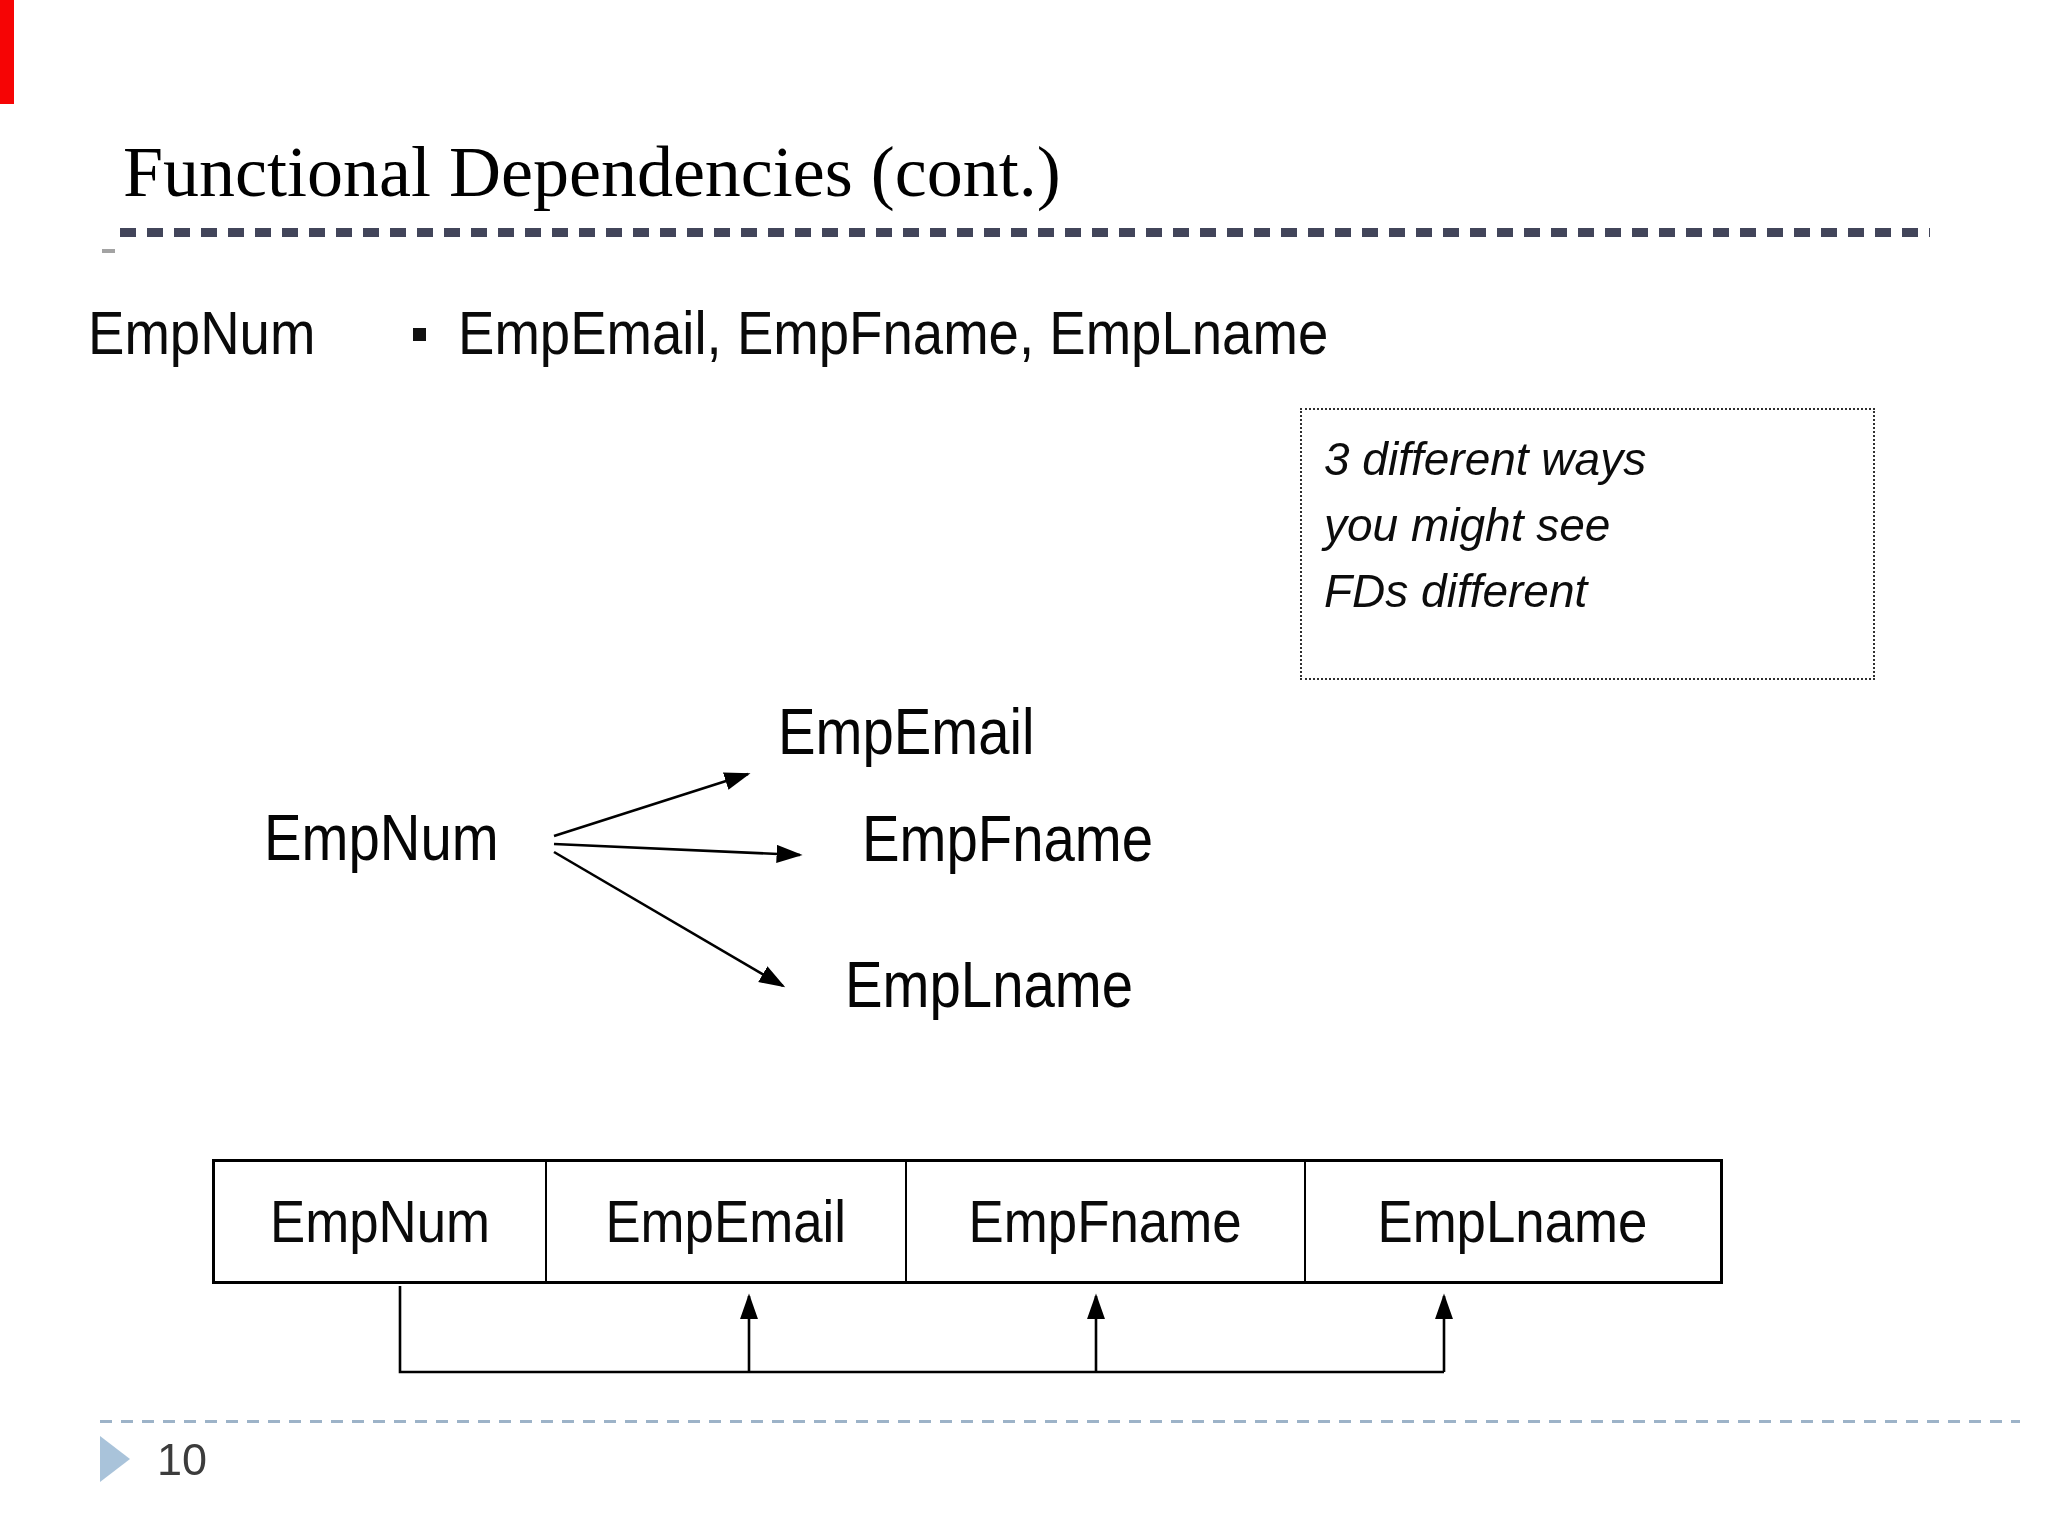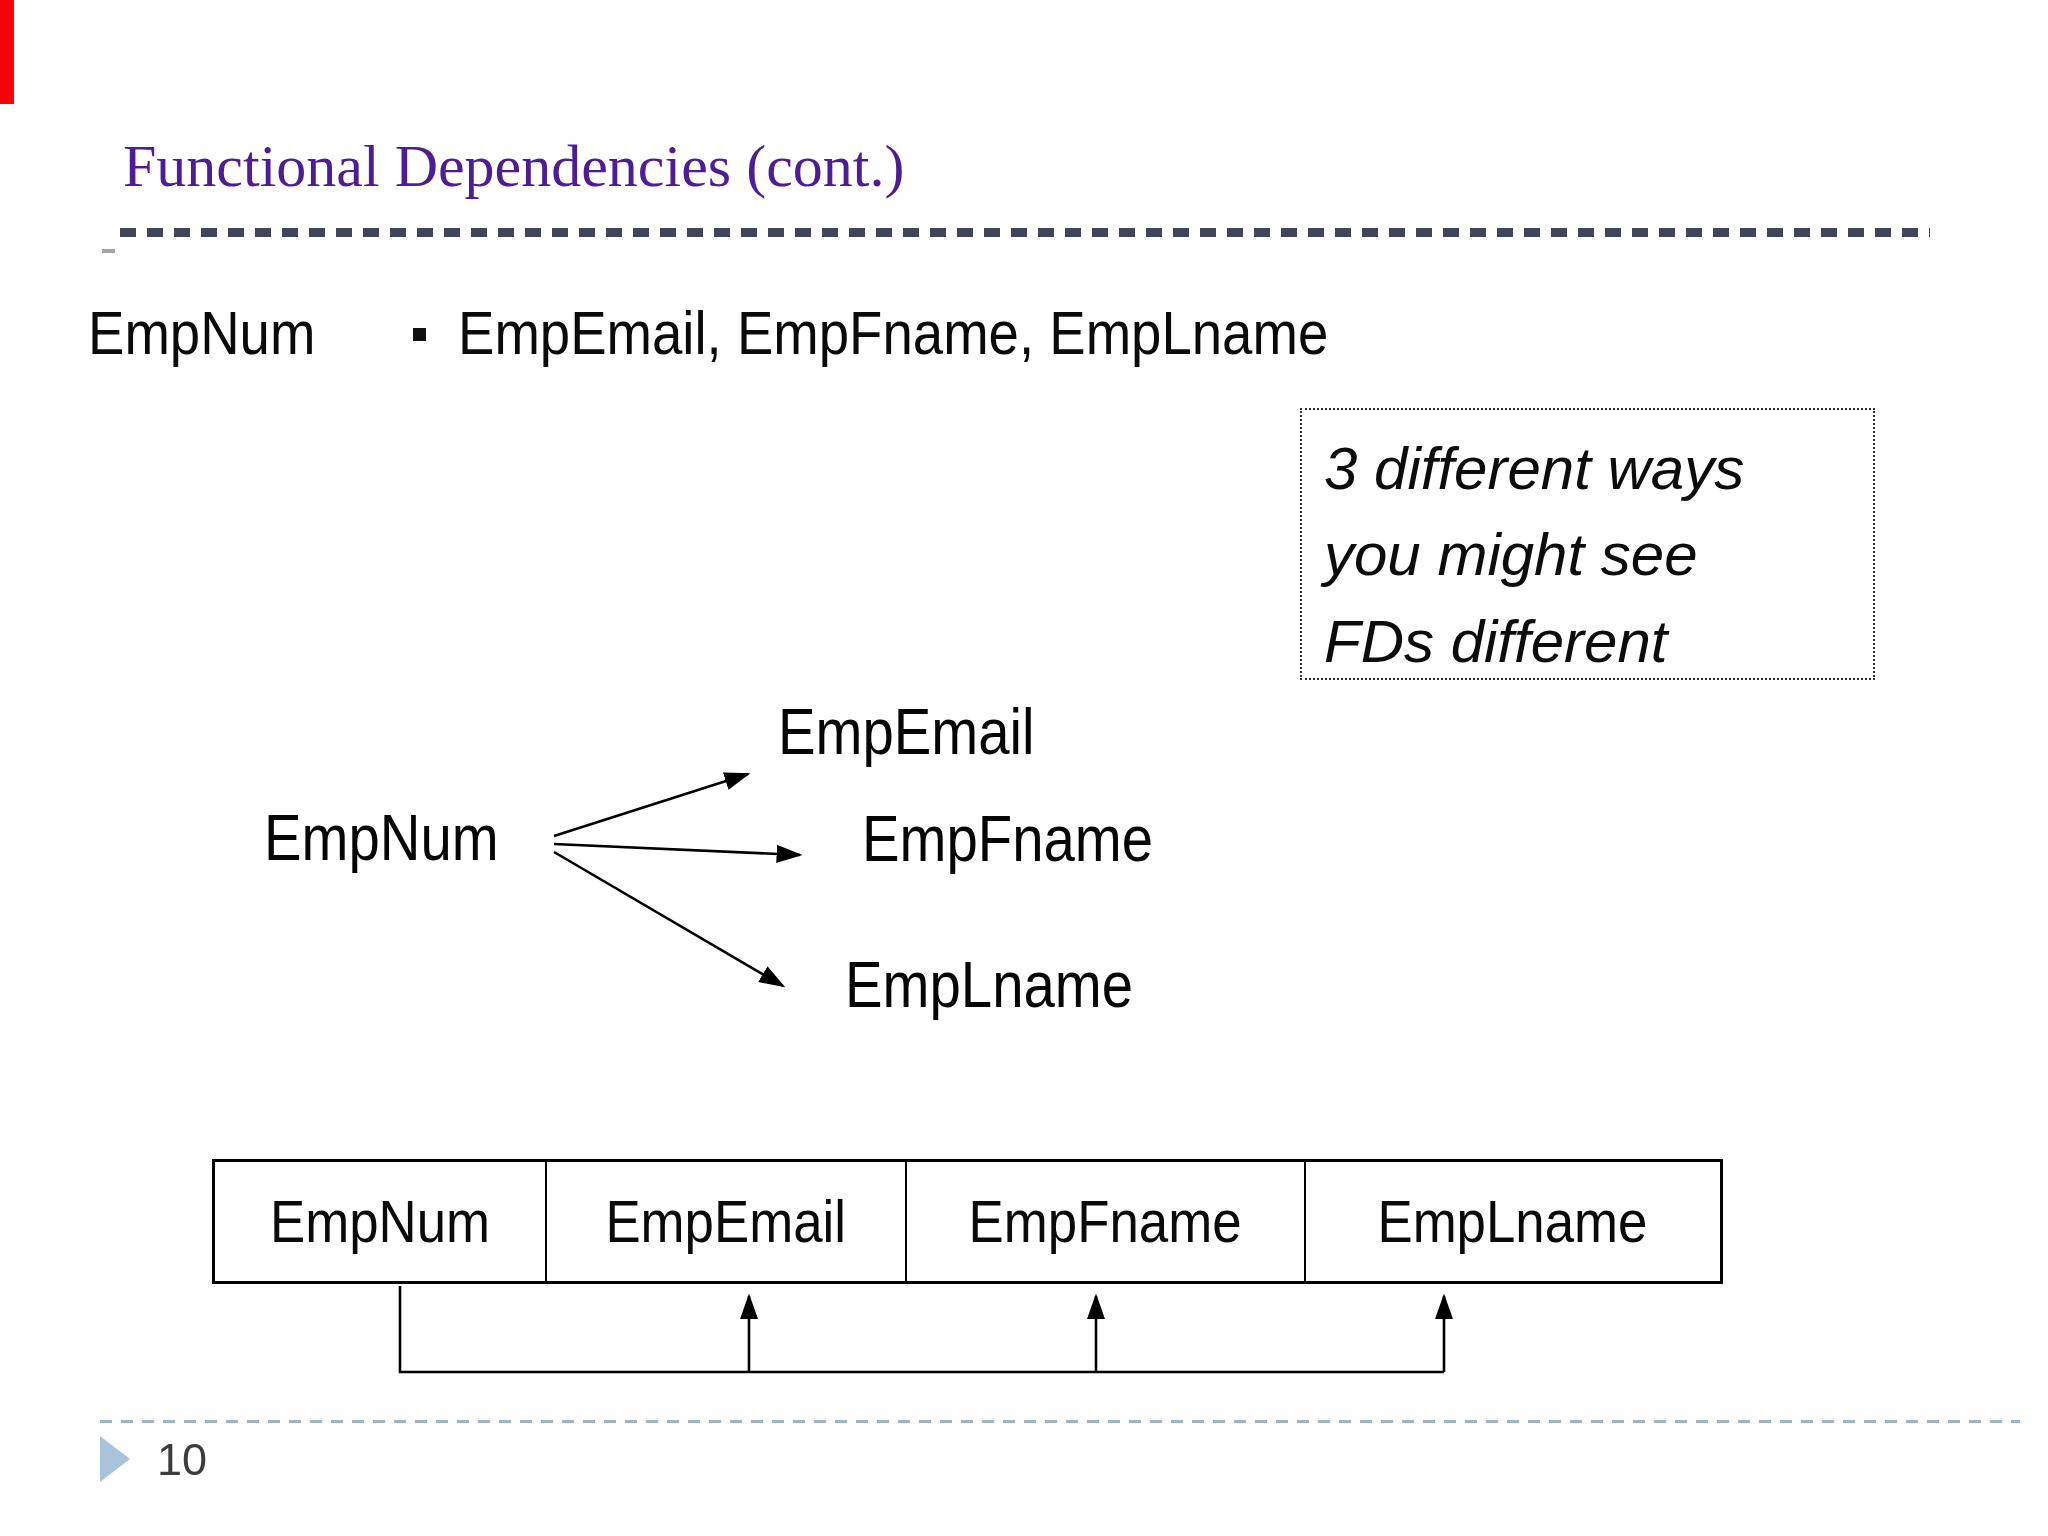--- a/index.html
+++ b/index.html
@@ -10,42 +10,42 @@
   }
   .abs{position:absolute;}
 
   
   .red-bar{left:0;top:0;width:14px;height:104px;background:#f60405;}
 
   
   .title{
     left:123px;top:136px;
     font-family:"Liberation Serif","DejaVu Serif",serif;
-    font-size:60px;line-height:1;color:#4c1d95;white-space:nowrap;
+    font-size:72px;line-height:1;color:#000000;white-space:nowrap;
   }
   .title-underline{
     left:120px;top:228px;width:1810px;height:9px;
     background:repeating-linear-gradient(90deg,#42455a 0 16px,transparent 16px 27px);
   }
   .stray-dash{left:102px;top:249px;width:13px;height:4px;background:#a3a3a3;}
 
   
   .big{
     font-size:62px;line-height:1;white-space:nowrap;color:#0a0a0a;
     transform:scaleX(0.88);transform-origin:left top;
   }
   .fd-lhs{left:88px;top:302px;}
   .fd-bullet{left:413px;top:328px;width:13px;height:13px;background:#111;}
   .fd-rhs{left:458px;top:302px;}
 
   
   .note-box{
     left:1300px;top:408px;width:575px;height:272px;box-sizing:border-box;
     border:2px dotted #2f2f2f;padding:16px 10px 0 22px;
-    font-size:60px;font-style:italic;line-height:1.44;color:#0c0c0c;
+    font-size:46px;font-style:italic;line-height:1.44;color:#0c0c0c;
   }
   .note-box .line{white-space:nowrap;}
 
   
   .dg{font-size:64px;line-height:1;white-space:nowrap;color:#050505;
       transform:scaleX(0.88);transform-origin:left top;}
   .dg-src{left:264px;top:806px;}
   .dg-t0{left:778px;top:700px;}
   .dg-t1{left:862px;top:807px;}
   .dg-t2{left:845px;top:953px;}

